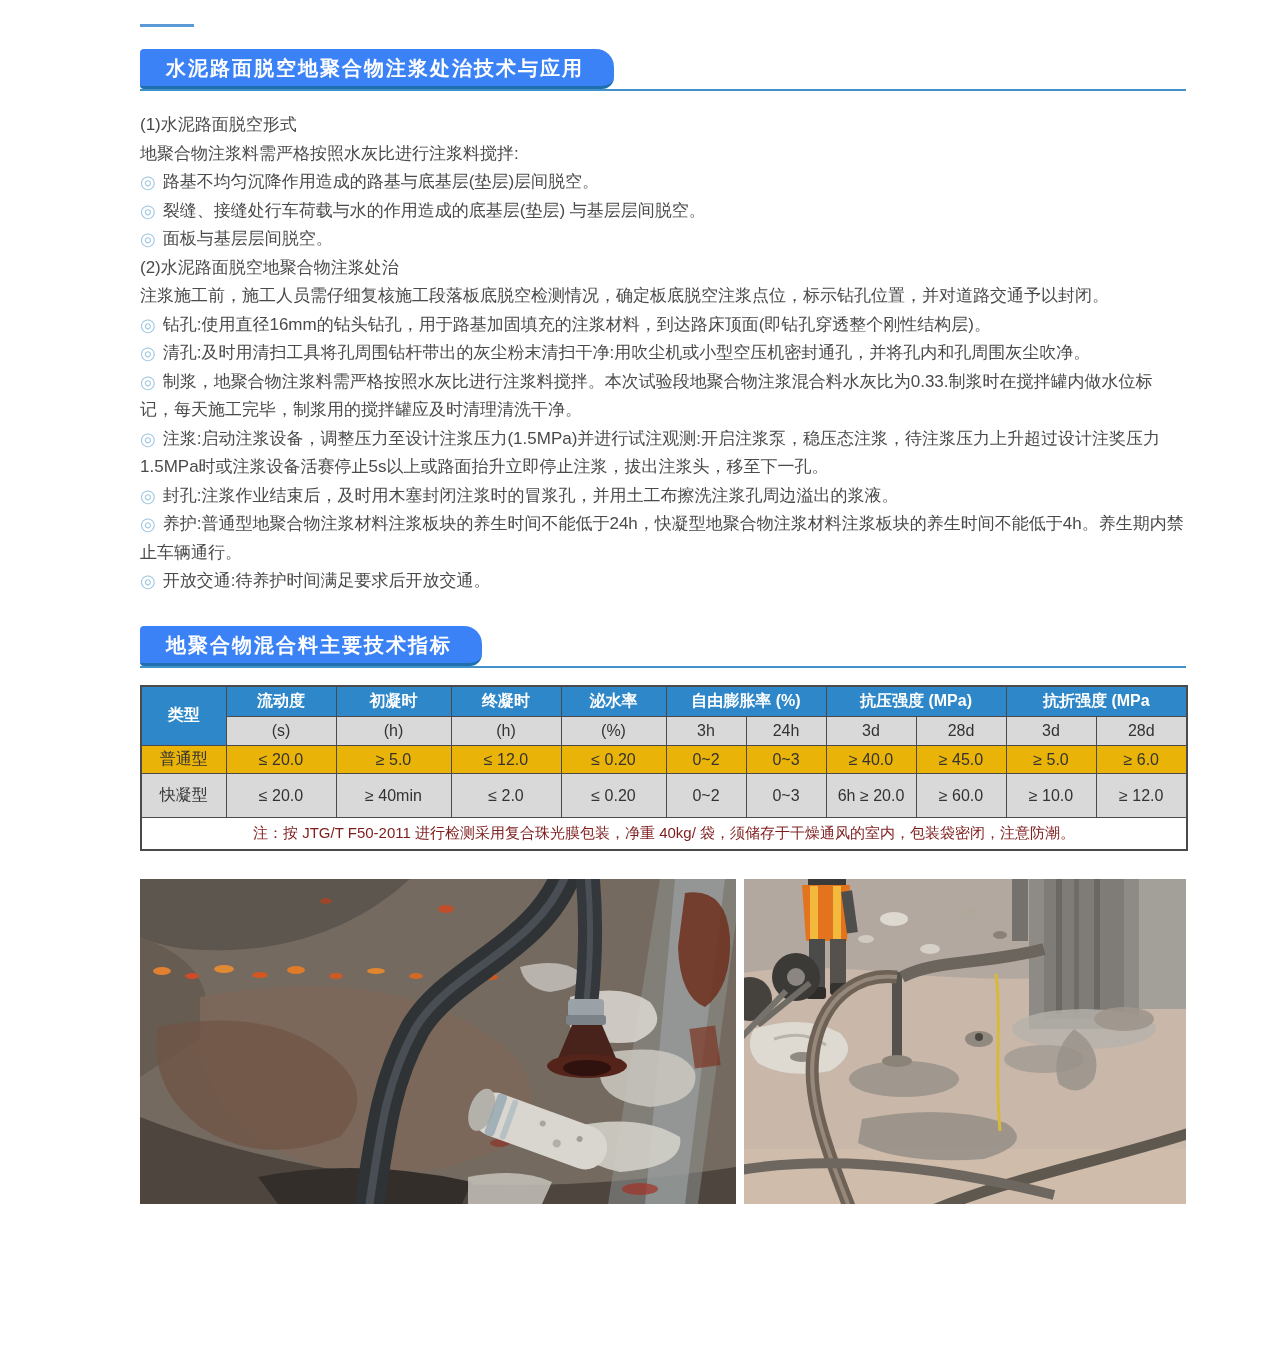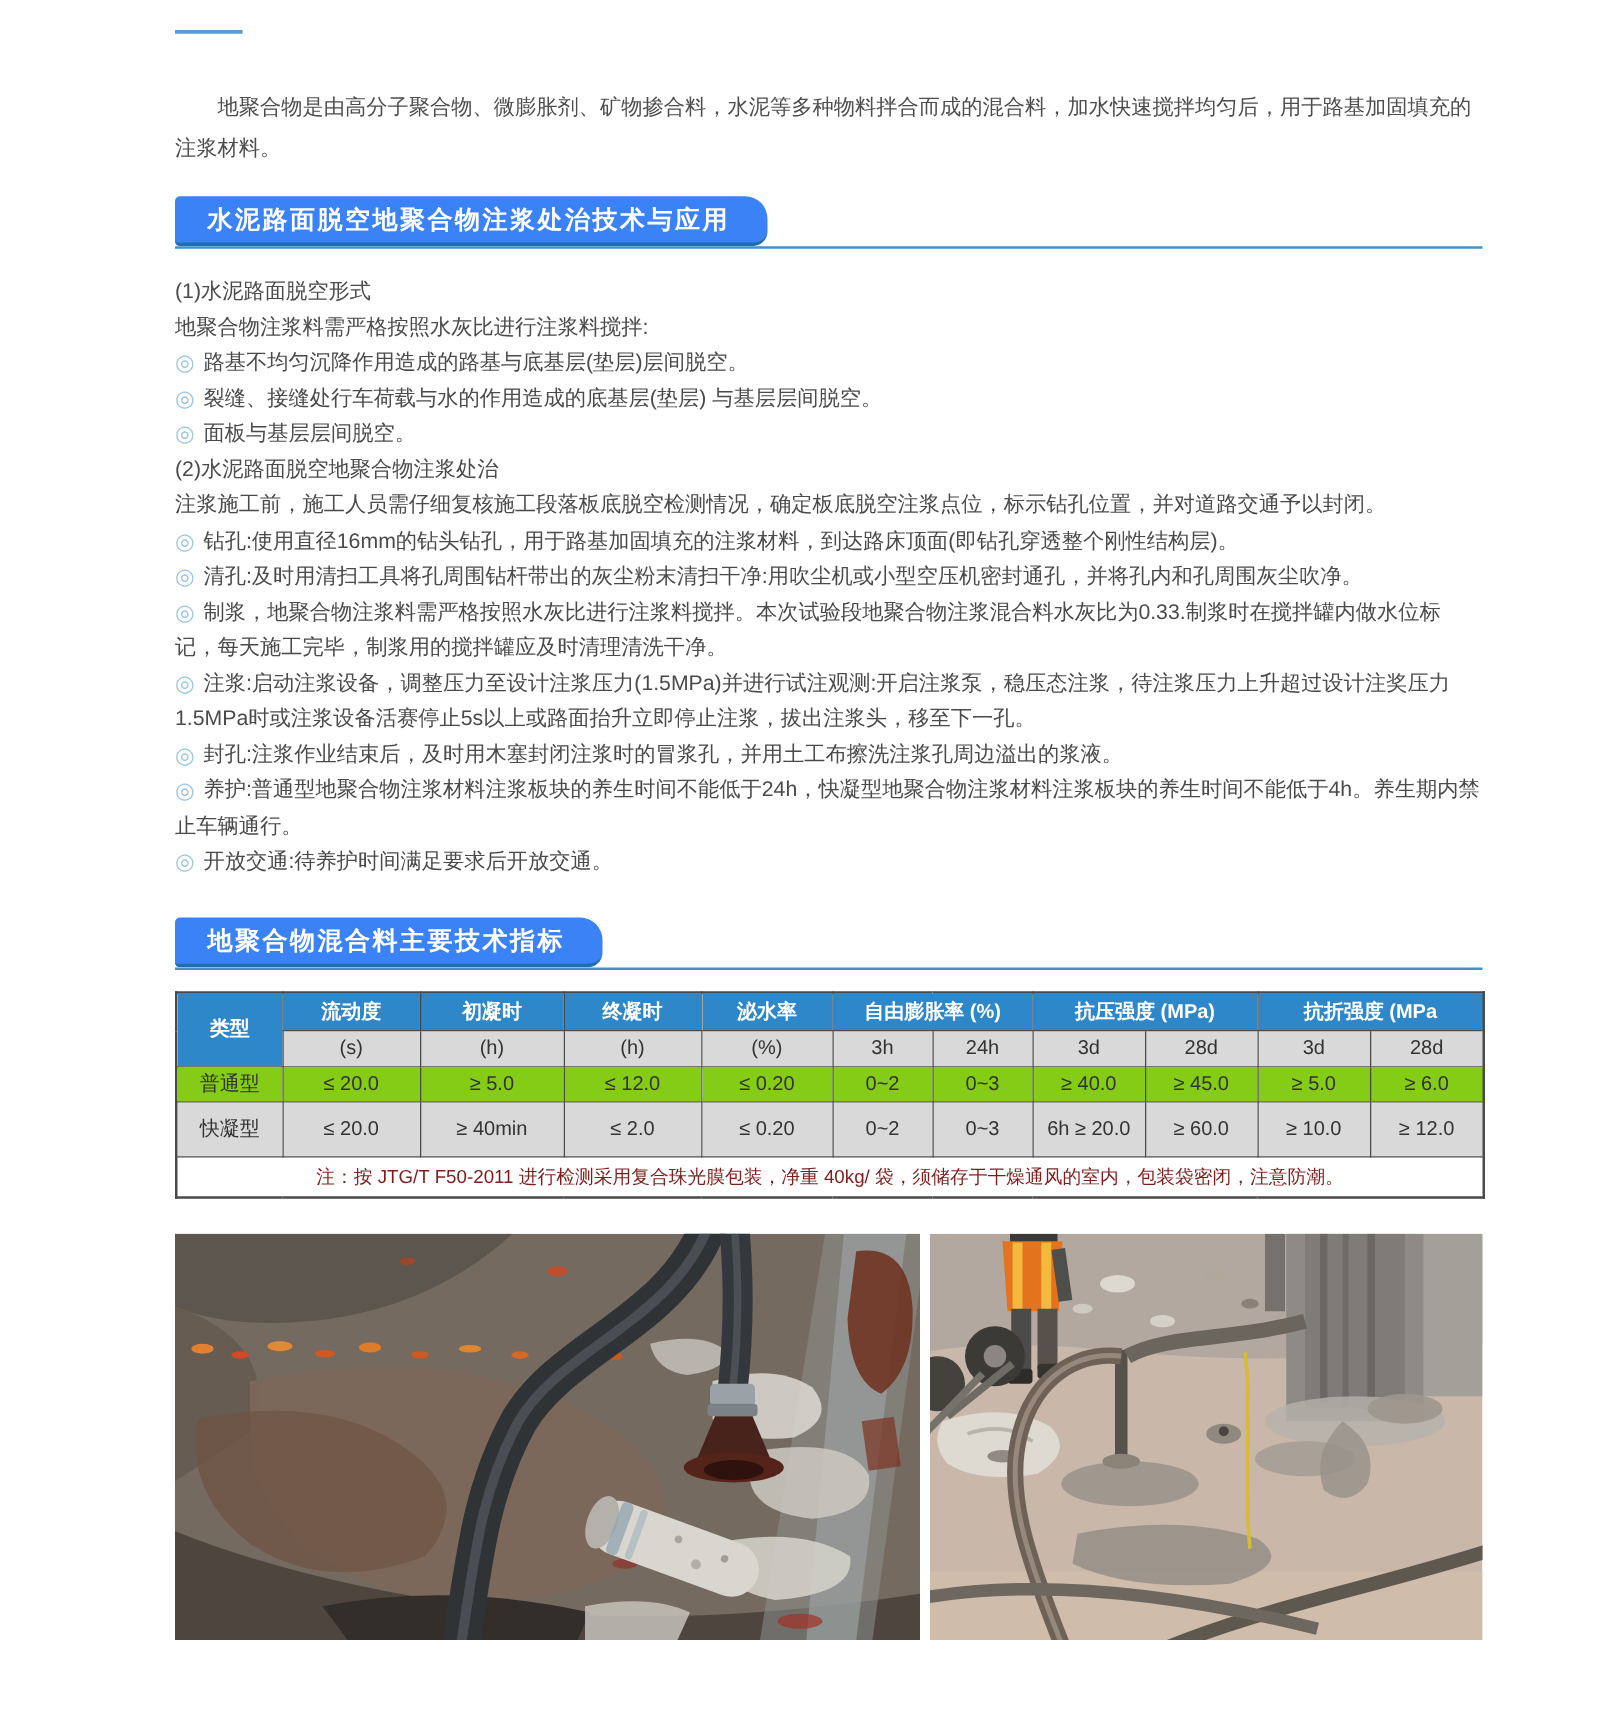--- a/index.html
+++ b/index.html
@@ -87,21 +87,21 @@
     white-space: nowrap;
   }
   tr.h1 th {
     background: #2e87c8;
     color: #ffffff;
     font-weight: bold;
     height: 31px;
   }
   th.type-cell { background: #2e87c8; color: #ffffff; font-weight: bold; }
   tr.h2 td { background: #d9d9d9; color: #333333; height: 29px; }
-  tr.row-normal td { background: #84cc16; color: #333333; height: 28px; }
+  tr.row-normal td { background: #eab308; color: #333333; height: 28px; }
   tr.row-gray td { background: #d9d9d9; color: #333333; height: 44px; }
   tr.note-row td {
     background: #ffffff;
     color: #7f1d1d;
     font-size: 15px;
     height: 32px;
     white-space: normal;
   }
   .photos {
     margin-top: 28px;
@@ -112,21 +112,20 @@
   .photo svg { display: block; }
 </style>
 </head>
 <body>
 
 <div class="page">
   <div class="content">
 
     <div class="title-underline"></div>
 
-    <p class="intro">地聚合物是由高分子聚合物、微膨胀剂、矿物掺合料，水泥等多种物料拌合而成的混合料，加水快速搅拌均匀后，用于路基加固填充的注浆材料。</p>
 
     <div class="banner-row">
       <div class="banner">水泥路面脱空地聚合物注浆处治技术与应用</div>
     </div>
 
     <div class="body-text">
       <p><span>(1)水泥路面脱空形式</span></p>
       <p><span>地聚合物注浆料需严格按照水灰比进行注浆料搅拌:</span></p>
       <p><span class="bullet">◎</span><span>路基不均匀沉降作用造成的路基与底基层(垫层)层间脱空。</span></p>
       <p><span class="bullet">◎</span><span>裂缝、接缝处行车荷载与水的作用造成的底基层(垫层) 与基层层间脱空。</span></p>

